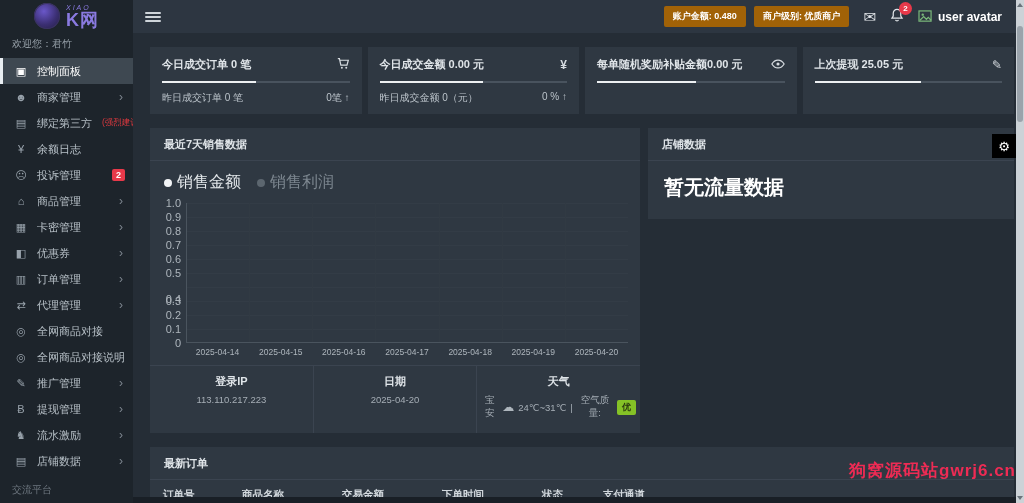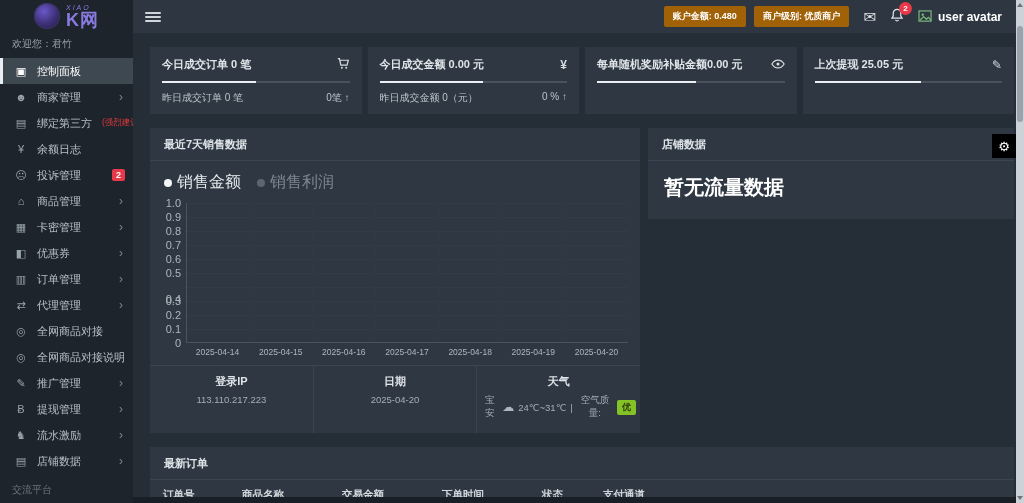--- a/index.html
+++ b/index.html
@@ -414,20 +414,21 @@
             <span class="orders-th" style="width: 79px;">订单号</span>
             <span class="orders-th" style="width: 100px;">商品名称</span>
             <span class="orders-th" style="width: 100px;">交易金额</span>
             <span class="orders-th" style="width: 100px;">下单时间</span>
             <span class="orders-th" style="width: 61px;">状态</span>
             <span class="orders-th" style="width: 90px;">支付通道</span>
           </div>
 
       </div>
 
+      <div class="watermark">狗窝源码站gwrj6.cn</div>
       <div class="hstrip"></div>
     </div>
   </div>
 
   <div class="vscrollbar">
     <div class="sb-btn up">
         <div class="tri-up"></div>
       </div>
     <div class="sb-thumb"></div>
     <div class="sb-btn down">

